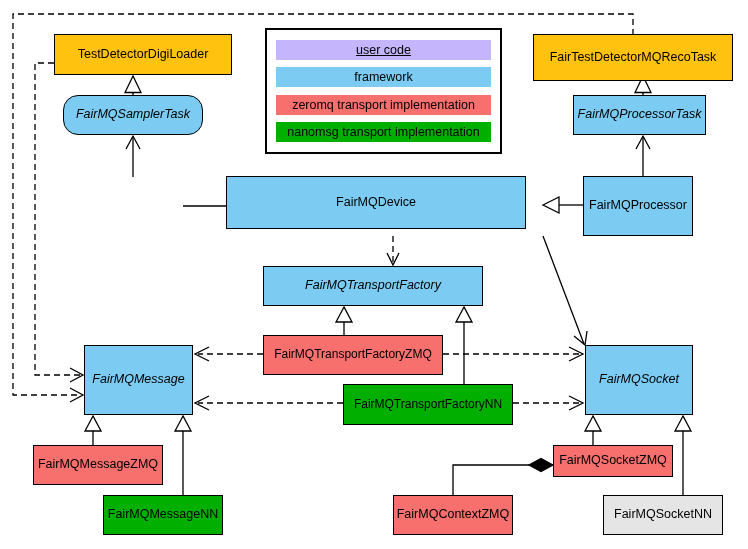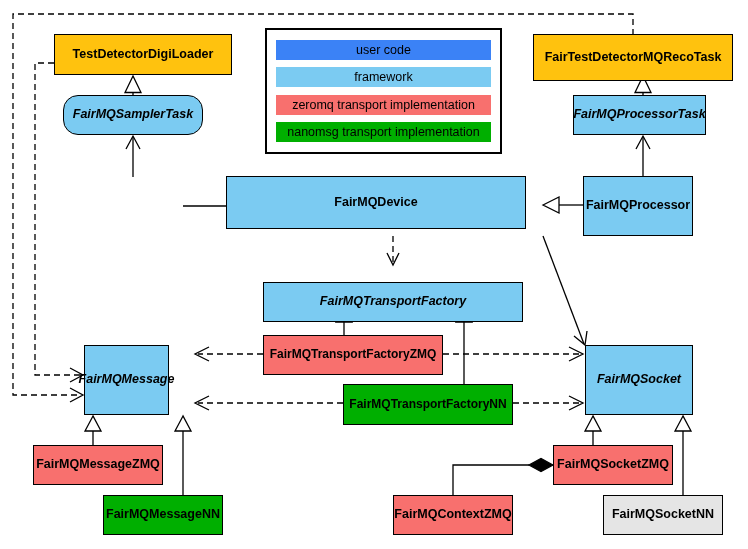--- a/index.html
+++ b/index.html
@@ -4,21 +4,21 @@
 <style>
   html,body{margin:0;padding:0;background:#fff;}
   .stage{
     position:relative;width:748px;height:549px;background:#fff;overflow:hidden;
     font-family:"Liberation Sans","DejaVu Sans",sans-serif;color:#000;
   }
   .connectors{position:absolute;left:0;top:0;width:748px;height:549px;pointer-events:none;}
   .node{
     position:absolute;box-sizing:border-box;border:1.5px solid #000;
     display:flex;align-items:center;justify-content:center;text-align:center;
-    font-size:12.5px;font-weight:bold;line-height:1.1;padding:2px;
+    font-size:12.5px;font-weight:normal;line-height:1.1;padding:2px;
   }
   .node.italic{font-style:italic;}
   .legend{
     position:absolute;left:265px;top:28px;width:237px;height:126px;box-sizing:border-box;
     background:#fff;border:2px solid #000;
     display:flex;flex-direction:column;justify-content:space-evenly;align-items:center;
     padding:2px 9px;
   }
   .legend-bar{
     width:100%;height:20px;display:flex;align-items:center;justify-content:center;
@@ -127,52 +127,52 @@
       </g>
 
       <g>
         <polyline points="453,495 453,465 529,465"></polyline>
         <polygon points="553,465 541,458.5 529,465 541,471.5" fill="#000"></polygon>
       </g>
     </g>
   </svg>
 
   <div class="legend">
-    <div class="legend-bar" style="background-color: #3b82f6;">user code</div>
+    <div class="legend-bar" style="background-color: #c4b5fd; text-decoration: underline;">user code</div>
     <div class="legend-bar" style="background-color: rgb(123, 203, 242);">framework</div>
     <div class="legend-bar" style="background-color: rgb(248, 112, 110);">zeromq transport implementation</div>
     <div class="legend-bar" style="background-color: rgb(0, 175, 0);">nanomsg transport implementation</div>
   </div>
 
   <div class="node" style="left: 54px; top: 34px; width: 178px; height: 41px; background-color: rgb(255, 194, 14);">TestDetectorDigiLoader</div>
 
   <div class="node" style="left: 533px; top: 34px; width: 200px; height: 47px; background-color: rgb(255, 194, 14);">FairTestDetectorMQRecoTask</div>
 
   <div class="node italic" style="left: 63px; top: 95px; width: 140px; height: 40px; background-color: rgb(123, 203, 242); border-radius: 15px;">FairMQSamplerTask</div>
 
   <div class="node italic" style="left: 573px; top: 95px; width: 133px; height: 40px; background-color: rgb(123, 203, 242);">FairMQProcessorTask</div>
 
 
   <div class="node" style="left: 226px; top: 176px; width: 300px; height: 53px; background-color: rgb(123, 203, 242);">FairMQDevice</div>
 
   <div class="node" style="left: 583px; top: 176px; width: 110px; height: 60px; background-color: rgb(123, 203, 242);">FairMQProcessor</div>
 
-  <div class="node italic" style="left: 263px; top: 282px; width: 260px; height: 40px; background-color: rgb(123, 203, 242);">FairMQTransportFactory</div>
+  <div class="node italic" style="left: 263px; top: 266px; width: 220px; height: 40px; background-color: rgb(123, 203, 242);">FairMQTransportFactory</div>
 
   <div class="node" style="left: 263px; top: 335px; width: 180px; height: 40px; font-size: 12px; background-color: rgb(248, 112, 110);">FairMQTransportFactoryZMQ</div>
 
   <div class="node" style="left: 343px; top: 384px; width: 170px; height: 41px; font-size: 12px; background-color: rgb(0, 175, 0);">FairMQTransportFactoryNN</div>
 
-  <div class="node italic" style="left: 84px; top: 345px; width: 85px; height: 70px; background-color: rgb(123, 203, 242);">FairMQMessage</div>
+  <div class="node italic" style="left: 84px; top: 345px; width: 109px; height: 70px; background-color: rgb(123, 203, 242);">FairMQMessage</div>
 
   <div class="node italic" style="left: 585px; top: 345px; width: 108px; height: 70px; background-color: rgb(123, 203, 242);">FairMQSocket</div>
 
   <div class="node" style="left: 33px; top: 445px; width: 130px; height: 40px; background-color: rgb(248, 112, 110);">FairMQMessageZMQ</div>
 
   <div class="node" style="left: 103px; top: 495px; width: 120px; height: 40px; background-color: rgb(0, 175, 0);">FairMQMessageNN</div>
 
-  <div class="node" style="left: 553px; top: 445px; width: 120px; height: 40px; background-color: rgb(248, 112, 110);">FairMQSocketZMQ</div>
+  <div class="node" style="left: 553px; top: 445px; width: 120px; height: 32px; background-color: rgb(248, 112, 110);">FairMQSocketZMQ</div>
 
   <div class="node" style="left: 393px; top: 495px; width: 120px; height: 40px; background-color: rgb(248, 112, 110);">FairMQContextZMQ</div>
 
   <div class="node" style="left: 603px; top: 495px; width: 120px; height: 40px; background-color: #e5e5e5;">FairMQSocketNN</div>
 
 </div>
 
 </body></html>

